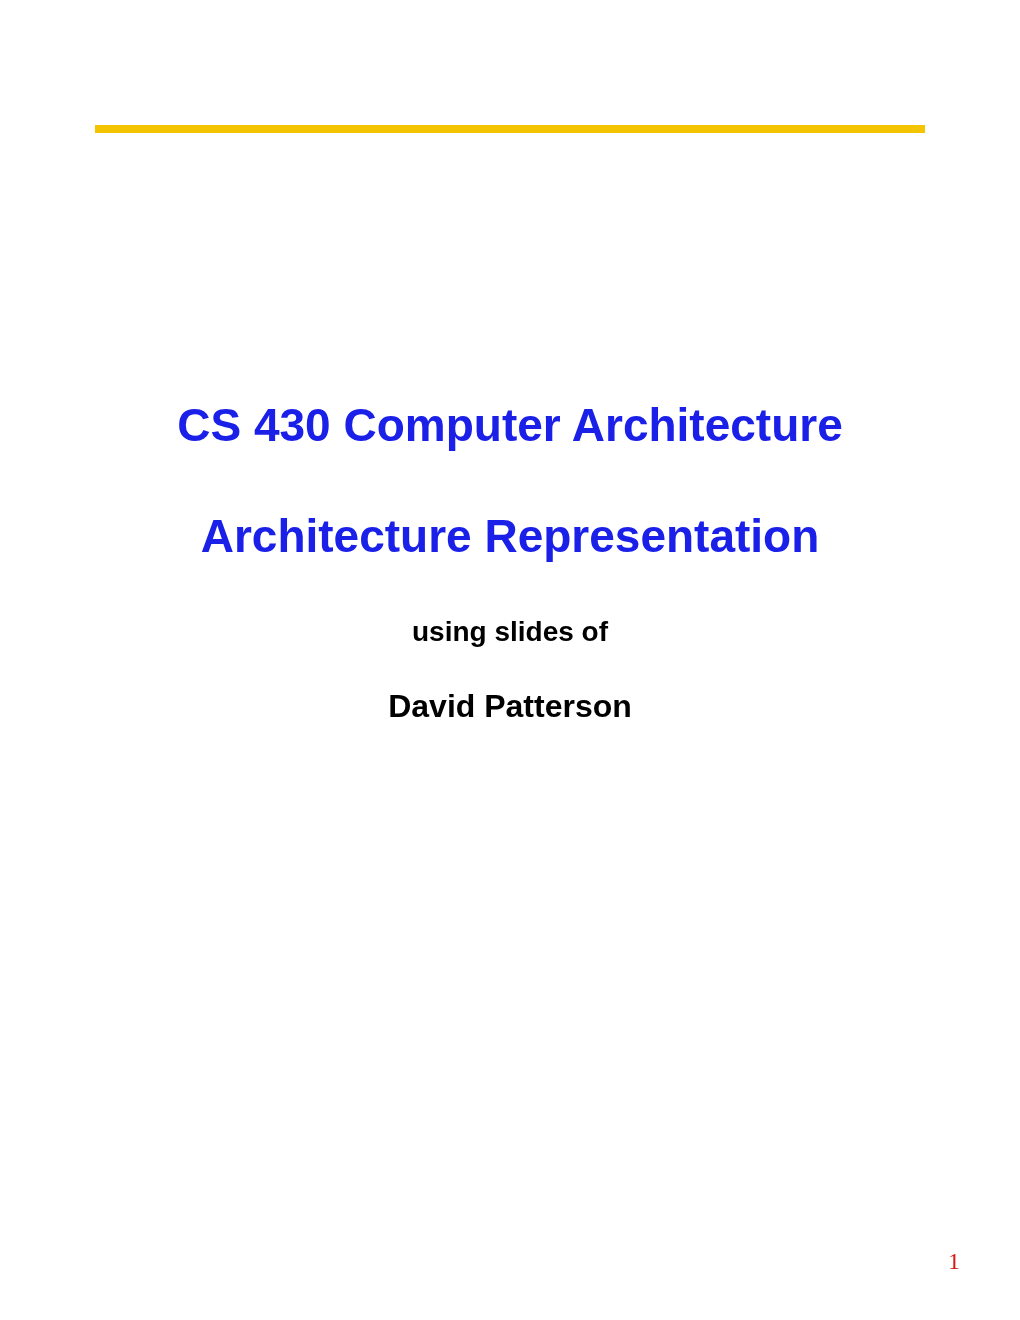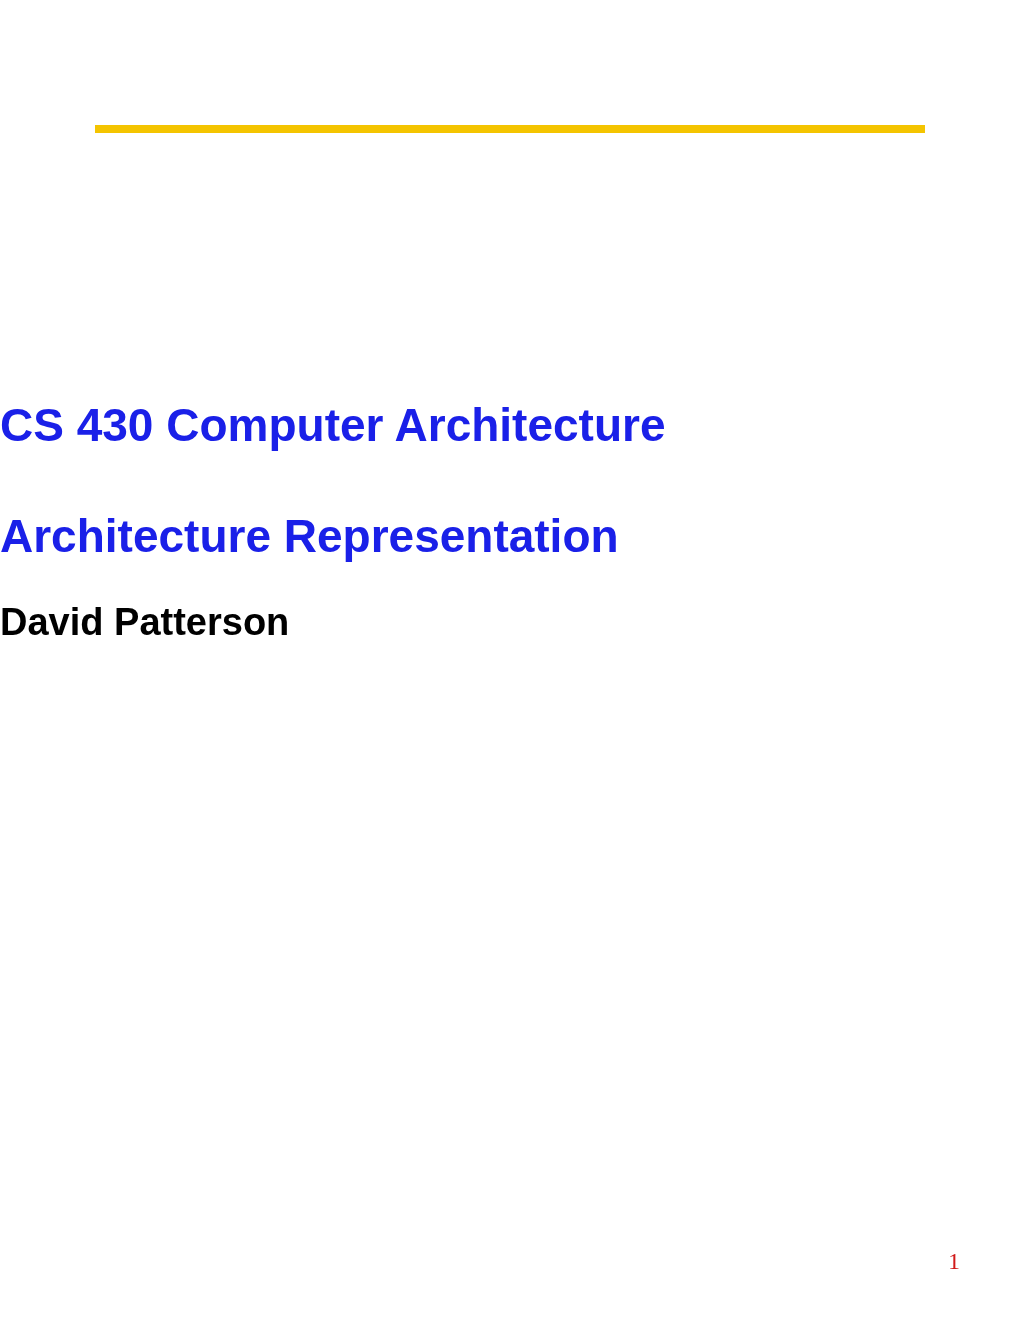--- a/index.html
+++ b/index.html
@@ -31,20 +31,21 @@
     right: 0;
     bottom: -2px;
     height: 2px;
     background: #f4c400;
   }
   .content {
     position: absolute;
     top: 400px;
     left: 0;
     width: 1020px;
+    text-align: center;
   }
   .title-line1,
   .title-line2 {
     color: #1a20e8;
     font-weight: bold;
     font-size: 46px;
     line-height: 1.1;
   }
   .title-gap {
     height: 60px;
@@ -57,21 +58,21 @@
   }
   .subtext {
     color: #000000;
     font-weight: bold;
     font-size: 28px;
     margin-top: 55px;
   }
   .author2 {
     color: #000000;
     font-weight: bold;
-    font-size: 38px;
+    font-size: 32px;
     margin-top: 40px;
   }
   .pagenum {
     position: absolute;
     right: 60px;
     bottom: 45px;
     color: #d11a1a;
     font-size: 24px;
     font-family: "Times New Roman", Times, serif;
   }
@@ -82,18 +83,19 @@
 <div class="page">
 
   <div class="rule"></div>
 
   <div class="content">
     <div class="title-line1">CS 430 Computer Architecture</div>
     <div class="title-gap"></div>
     <div class="title-line2">Architecture Representation</div>
 
 
+    <div class="subtext">using slides of</div>
 
     <div class="author2">David Patterson</div>
   </div>
 
   <div class="pagenum">1</div>
 </div>
 
 </body></html>

